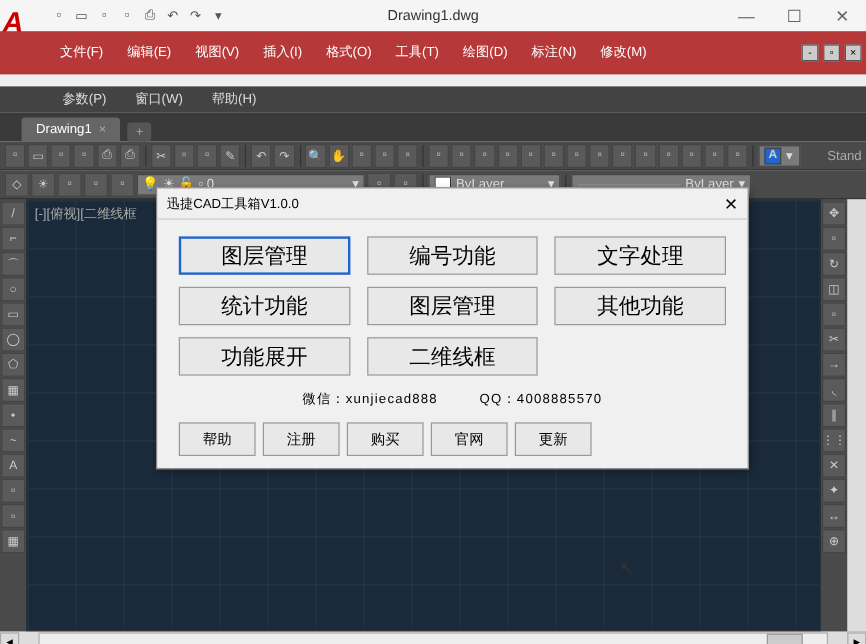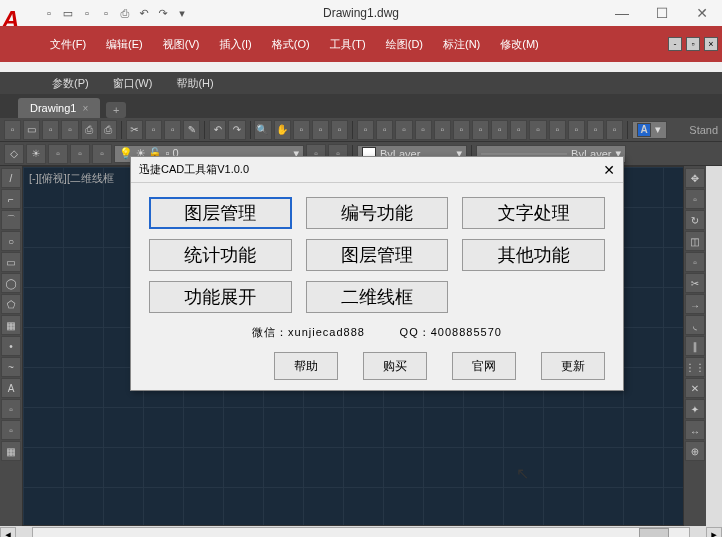--- a/index.html
+++ b/index.html
@@ -60,21 +60,21 @@
 
 
 .dialog { position: absolute; left: 130px; top: 156px; width: 494px; background: #f0f0f0; border: 1px solid #888; box-shadow: 2px 2px 6px rgba(0,0,0,0.3); }
 .dialog-title { height: 26px; display: flex; align-items: center; justify-content: space-between; padding: 0 8px; font-size: 12px; border-bottom: 1px solid #ccc; }
 .dialog-close { font-size: 14px; cursor: pointer; }
 .dialog-body { padding: 14px 18px 10px; }
 .func-grid { display: grid; grid-template-columns: repeat(3, 1fr); gap: 10px 14px; margin-bottom: 12px; }
 .func-btn { height: 32px; background: #e8e8e8; border: 1px solid #999; display: flex; align-items: center; justify-content: center; font-size: 18px; }
 .func-btn.sel { border: 2px solid #2266cc; }
 .contact-row { text-align: center; font-size: 12px; color: #000000; margin: 8px 0 12px; letter-spacing: 1px; }
-.action-row { display: flex; gap: 25px; justify-content: flex-end; }
+.action-row { display: flex; gap: 6px; justify-content: flex-start; }
 .action-btn { width: 64px; height: 28px; background: #e8e8e8; border: 1px solid #999; display: flex; align-items: center; justify-content: center; font-size: 12px; }
 
 
 .cursor { position: absolute; left: 516px; top: 464px; color: #333; font-size: 16px; pointer-events: none; }
 </style>
 </head>
 <body>
 
 <div class="titlebar">
   <div class="app-logo">A</div>
@@ -260,20 +260,21 @@
       <div class="func-btn">功能展开</div>
       <div class="func-btn">二维线框</div>
     </div>
     <div class="contact-row">
       <span>微信：</span><span>xunjiecad888</span>
       &nbsp;&nbsp;&nbsp;&nbsp;&nbsp;&nbsp;
       <span>QQ：</span><span>4008885570</span>
     </div>
     <div class="action-row">
       <div class="action-btn">帮助</div>
+      <div class="action-btn">注册</div>
       <div class="action-btn">购买</div>
       <div class="action-btn">官网</div>
       <div class="action-btn">更新</div>
     </div>
   </div>
 </div>
 
 <div class="cursor">↖</div>
 
 </body></html>

